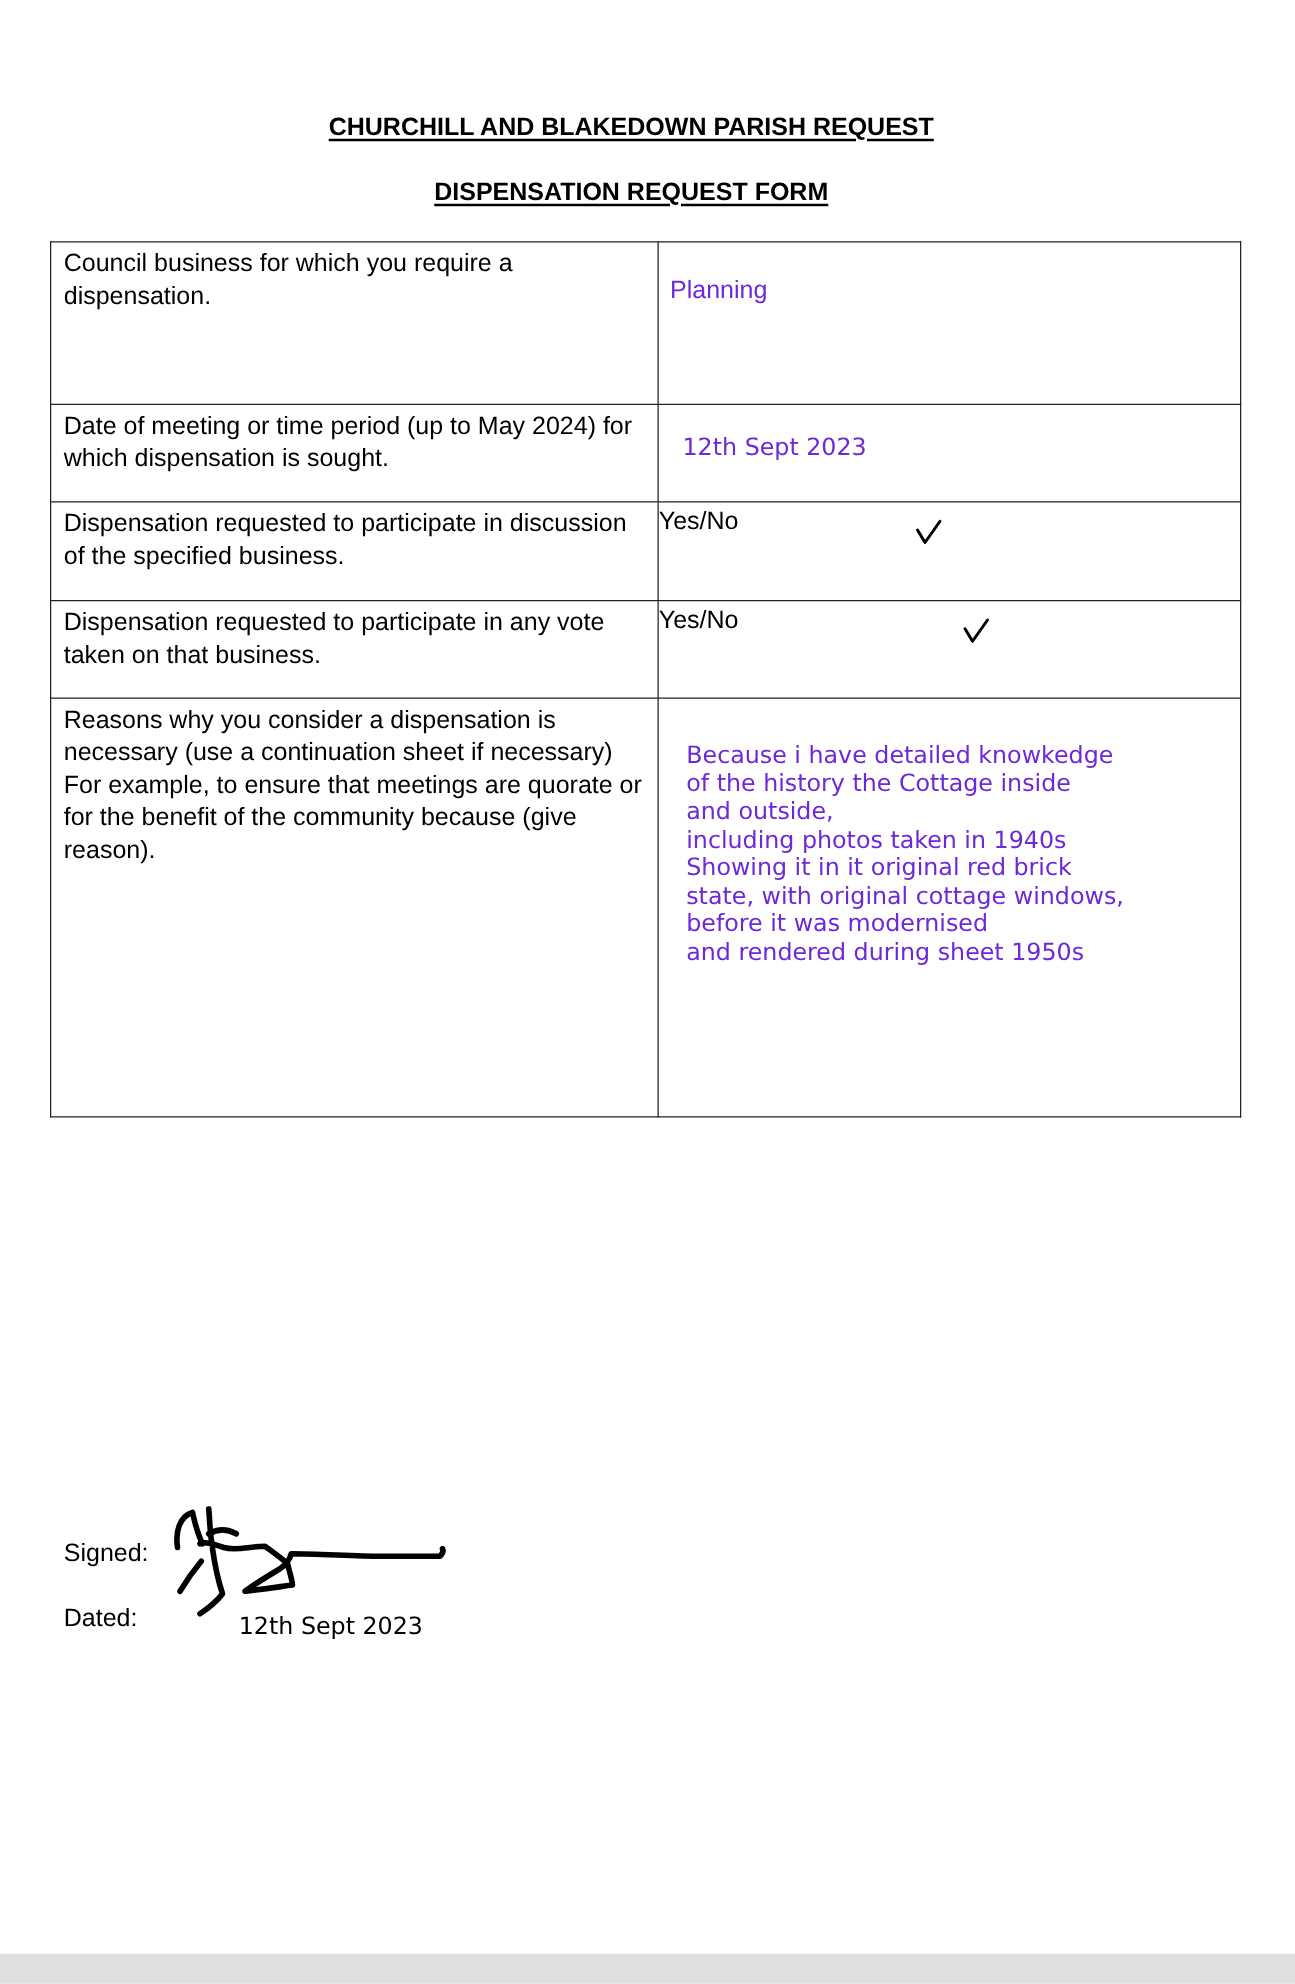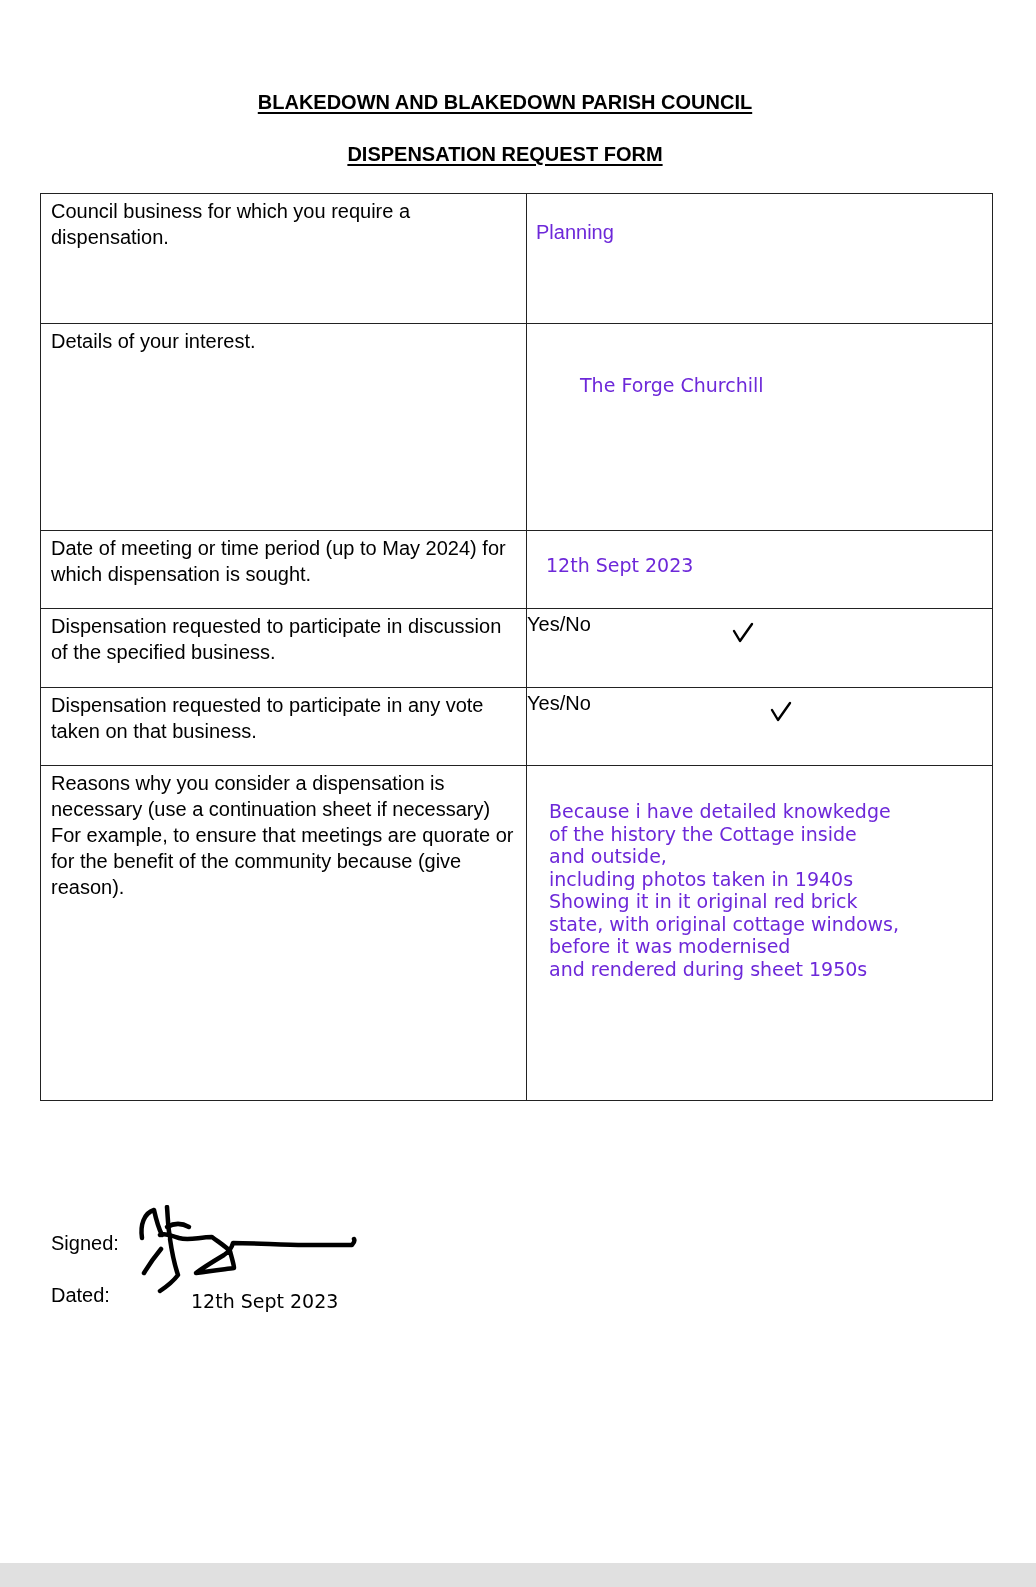--- a/index.html
+++ b/index.html
@@ -136,35 +136,29 @@
       font-size: 20px;
       line-height: 25.5px;
       white-space: pre-line;
     }
   </style>
 </head>
 <body>
 
 <div class="page">
 
-  <div class="title title-1">BLAKEDOWN AND BLAKEDOWN PARISH COUNCIL</div>
+  <div class="title title-1">CHURCHILL AND BLAKEDOWN PARISH REQUEST</div>
   <div class="title title-2">DISPENSATION REQUEST FORM</div>
 
   <table class="form">
     <tbody>
     <tr class="row-business">
       <td class="label-cell">Council business for which you require a dispensation.</td>
       <td class="value-cell">
         <span class="val val-planning">Planning</span>
-      </td>
-    </tr>
-    <tr class="row-interest">
-      <td class="label-cell">Details of your interest.</td>
-      <td class="value-cell">
-        <span class="val val-interest">The Forge Churchill</span>
       </td>
     </tr>
     <tr class="row-date">
       <td class="label-cell">Date of meeting or time period (up to May 2024) for which dispensation is sought.</td>
       <td class="value-cell">
         <span class="val val-date">12th Sept 2023</span>
       </td>
     </tr>
     <tr class="row-discussion">
       <td class="label-cell">Dispensation requested to participate in discussion of the specified business.</td>

